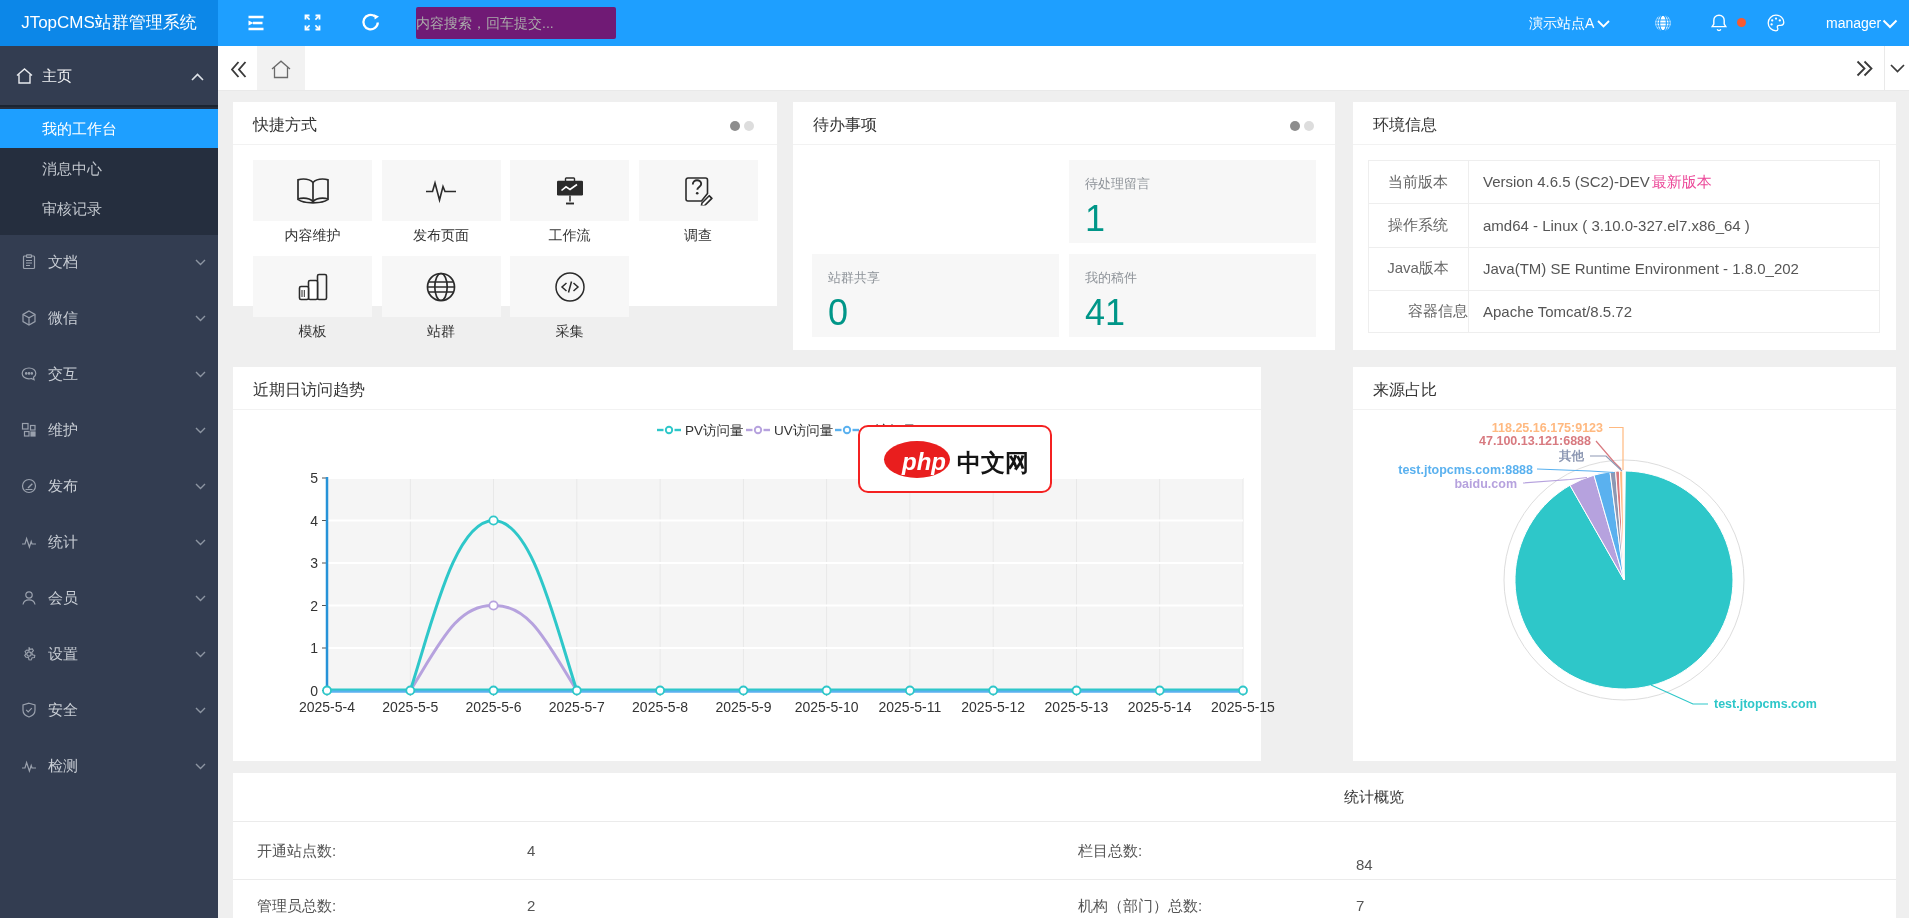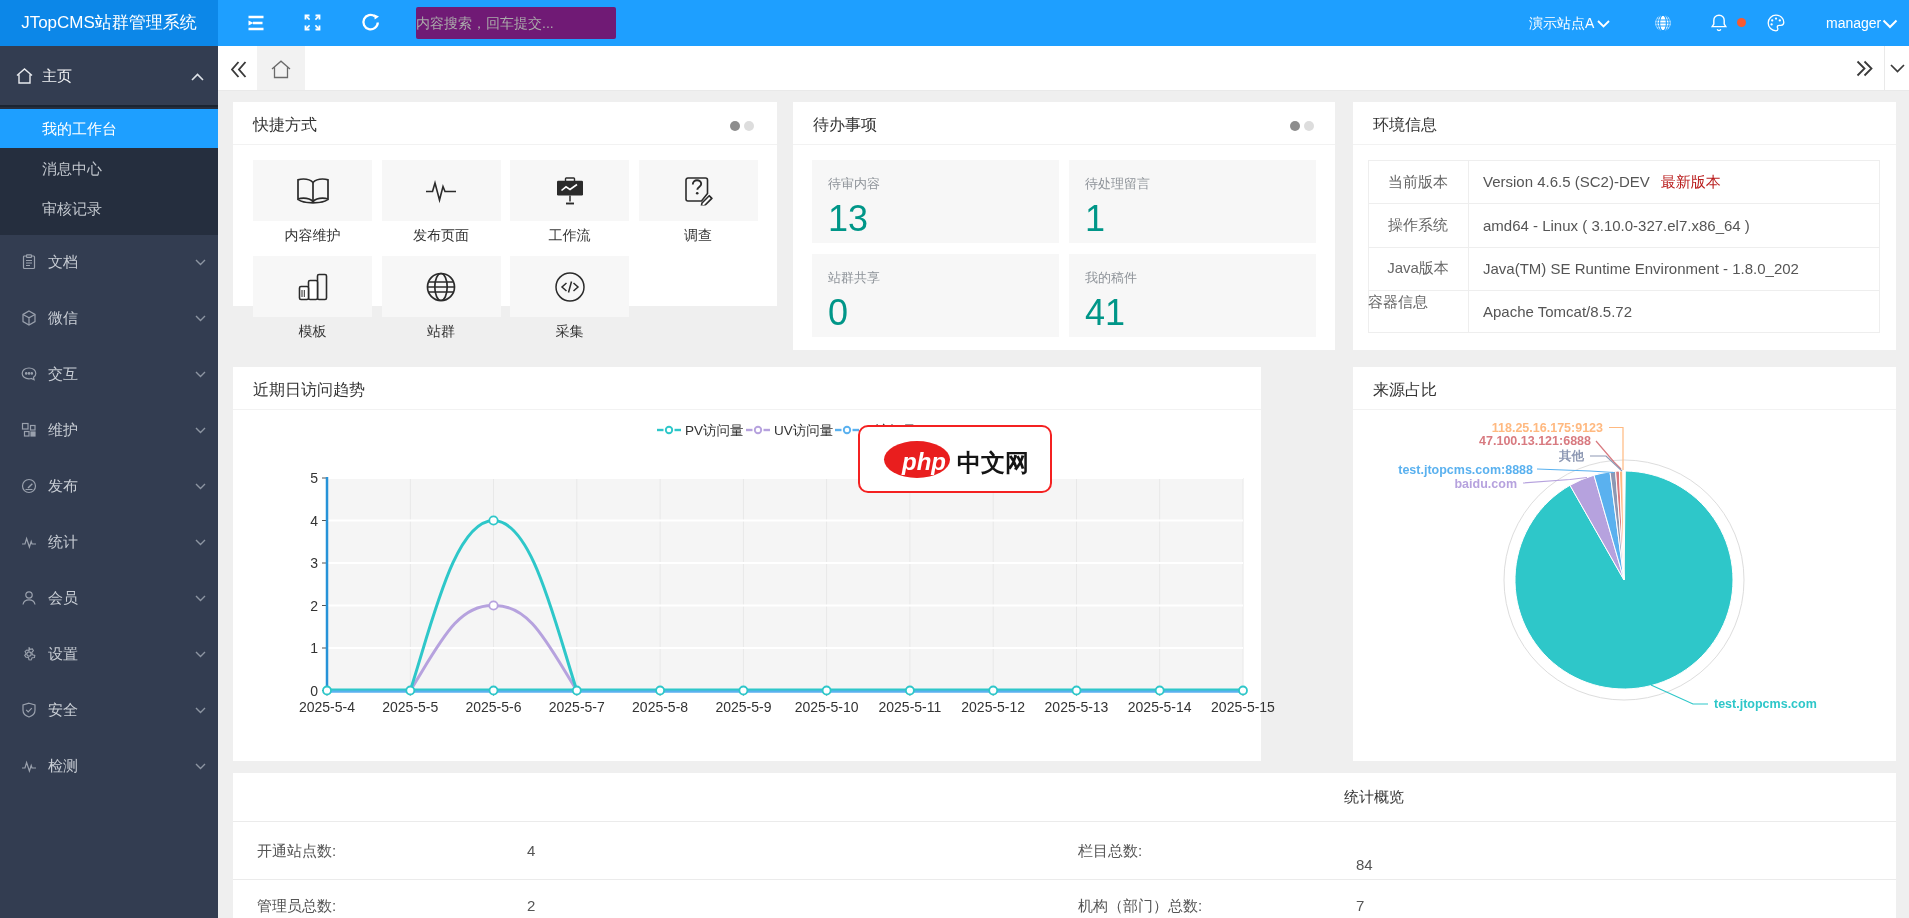--- a/index.html
+++ b/index.html
@@ -357,24 +357,20 @@
       </div>
     </div>
 <div class="slab" style="left:277px;top:221px">采集</div>
 </div>
 
 <div class="card" style="left:793px;top:102px;width:542px;height:248px">
   <div class="card-h">待办事项</div>
   <div class="card-line"></div>
   <div class="dot" style="left:497px;top:19px;background:#8d8d8d"></div>
   <div class="dot" style="left:511px;top:19px;background:#ddd"></div>
-  <div class="tbox" style="left:19px;top:58px">
-      <div class="tl">待审内容</div>
-      <div class="tv">13</div>
-    </div>
   <div class="tbox" style="left:276px;top:58px">
       <div class="tl">待处理留言</div>
       <div class="tv">1</div>
     </div>
   <div class="tbox" style="left:19px;top:152px">
       <div class="tl">站群共享</div>
       <div class="tv">0</div>
     </div>
   <div class="tbox" style="left:276px;top:152px">
       <div class="tl">我的稿件</div>
@@ -384,26 +380,26 @@
 
 <div class="card" style="left:1353px;top:102px;width:543px;height:248px">
   <div class="card-h">环境信息</div>
   <div class="card-line"></div>
   <div class="abs" style="left:15px;top:58px;width:512px;height:173px;border:1px solid #eee"></div>
 <div class="abs" style="left:115px;top:58px;width:1px;height:173px;background:#eee"></div>
 <div class="abs" style="left:15px;top:101.2px;width:512px;height:1px;background:#eee"></div>
 <div class="abs" style="left:15px;top:144.5px;width:512px;height:1px;background:#eee"></div>
 <div class="abs" style="left:15px;top:187.8px;width:512px;height:1px;background:#eee"></div>
 <div class="abs envrow" style="left:15px;top:80px;width:100px;text-align:center;transform:translateY(-50%);color:#666">当前版本</div>
-<div class="abs envrow" style="left:130px;top:80px;transform:translateY(-50%)">Version 4.6.5 (SC2)-DEV<span style="color:#b91c1c;margin-left:11px">最新版本</span></div>
+<div class="abs envrow" style="left:130px;top:80px;transform:translateY(-50%)">Version 4.6.5 (SC2)-DEV<span style="color:#ec4899;margin-left:2px">最新版本</span></div>
 <div class="abs envrow" style="left:15px;top:123px;width:100px;text-align:center;transform:translateY(-50%);color:#666">操作系统</div>
 <div class="abs envrow" style="left:130px;top:123px;transform:translateY(-50%)">amd64 - Linux ( 3.10.0-327.el7.x86_64 )</div>
 <div class="abs envrow" style="left:15px;top:166px;width:100px;text-align:center;transform:translateY(-50%);color:#666">Java版本</div>
 <div class="abs envrow" style="left:130px;top:166px;transform:translateY(-50%)">Java(TM) SE Runtime Environment - 1.8.0_202</div>
-<div class="abs envrow" style="left:15px;top:200px;width:100px;text-align:left;transform:translateY(-50%);color:#666">容器信息</div>
+<div class="abs envrow" style="left:15px;top:209px;width:100px;text-align:right;transform:translateY(-50%);color:#666">容器信息</div>
 <div class="abs envrow" style="left:130px;top:209px;transform:translateY(-50%)">Apache Tomcat/8.5.72</div>
 </div>
 
 <div class="card" style="left:233px;top:367px;width:1028px;height:394px">
   <div class="card-h">近期日访问趋势</div>
   <div class="card-line"></div>
   <div class="abs" style="left:0;top:43px">
       <svg width="1102" height="351" viewBox="0 0 1102 351" font-family="Liberation Sans, sans-serif">
         <rect x="94" y="68.0" width="916" height="212.5" fill="#f5f5f5"></rect>
         <line x1="94.0" y1="68.0" x2="94.0" y2="280.5" stroke="#e8e8e8" stroke-width="1"></line>

